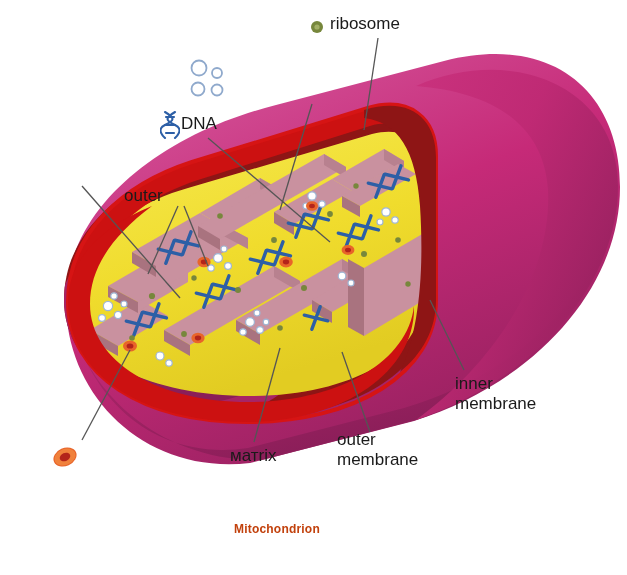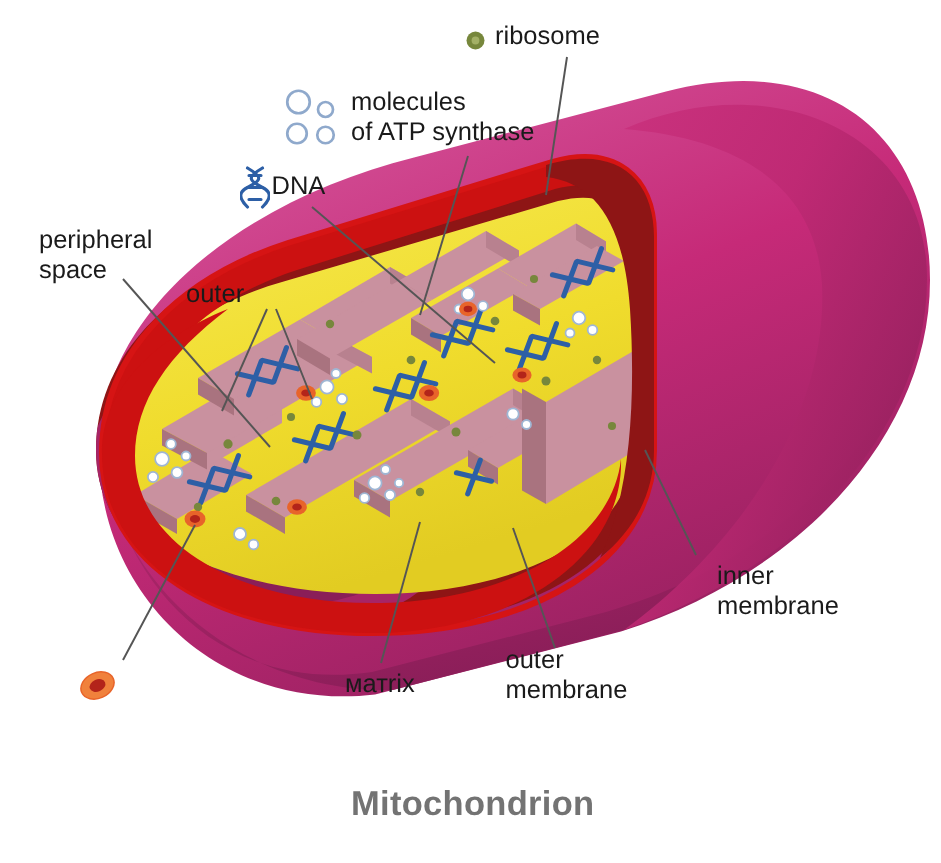--- a/index.html
+++ b/index.html
@@ -1,21 +1,21 @@
 <!DOCTYPE html>
 <html><head>
 <meta charset="utf-8">
 <style>
   html,body{margin:0;padding:0;background:#ffffff;}
   body{width:627px;height:575px;position:relative;overflow:hidden;
        font-family:"Liberation Sans","DejaVu Sans",sans-serif;color:#1a1a1a;}
   #stage{position:absolute;left:12px;top:0;width:624px;height:575px;text-decoration:underline;}
   svg.art{position:absolute;left:0;top:0;width:627px;height:575px;}
   .lbl{position:absolute;font-size:17px;line-height:20px;color:#1a1a1a;white-space:pre;}
-  #title{position:absolute;font-size:23px;font-weight:bold;color:#737373;letter-spacing:.2px;}
+  #title{position:absolute;font-size:12px;font-weight:bold;color:#c2410c;letter-spacing:.2px;}
   .legend-ico{position:absolute;}
 </style>
 </head>
 <body>
 
 <div id="stage">
 
   <svg class="art" viewBox="0 0 627 575">
     <defs>
       <linearGradient id="gOuter" x1="0.25" y1="0" x2="0.8" y2="1">
@@ -319,34 +319,30 @@
   <svg class="legend-ico" style="left:38px;top:444px;width:30px;height:26px;" viewBox="0 0 30 26">
     <g transform="rotate(-24 15 13)">
       <ellipse cx="15" cy="13" rx="12" ry="9" fill="#E8642A"></ellipse>
       <ellipse cx="15" cy="13" rx="11" ry="8" fill="#F0813C"></ellipse>
       <ellipse cx="15" cy="13" rx="5.5" ry="4" fill="#B3241A"></ellipse>
     </g>
   </svg>
 
   <div class="lbl" style="left:318px;top:14px;">ribosome</div>
 
-  <div class="lbl" style="left:222px;top:58px;">molecules
-of ATP synthase</div>
 
   <div class="lbl" style="left:169px;top:114px;">DNA</div>
 
-  <div class="lbl" style="left:14px;top:150px;">peripheral
-space</div>
 
   <div class="lbl" style="left:112px;top:186px;">outer</div>
 
 
   <div class="lbl" style="left:218px;top:446px;">матrix</div>
 
   <div class="lbl" style="left:325px;top:430px;">outer
 membrane</div>
 
-  <div class="lbl" style="left:443px;top:374px;margin-left:23px;">inner
+  <div class="lbl" style="left:443px;top:374px;">inner
 membrane</div>
 
   <div id="title" style="left:222px;top:522px;">Mitochondrion</div>
 
 </div>
 
 </body></html>

